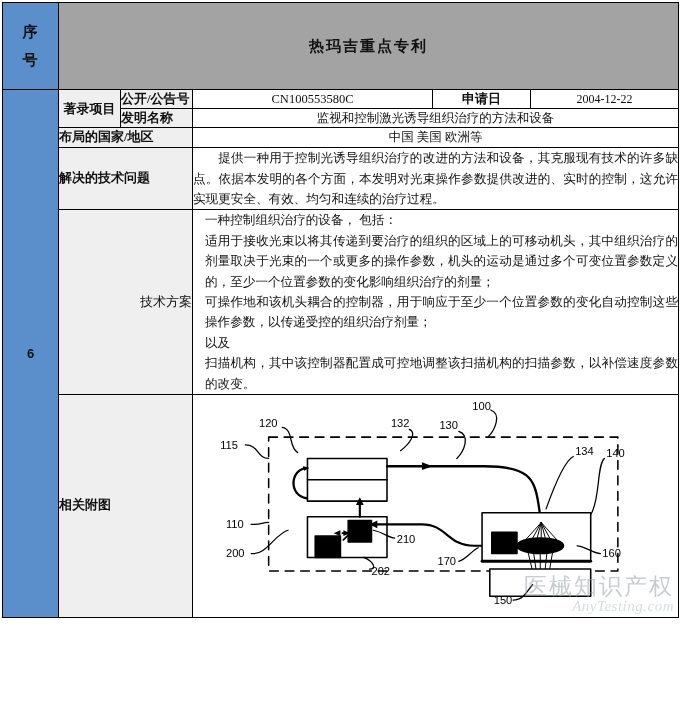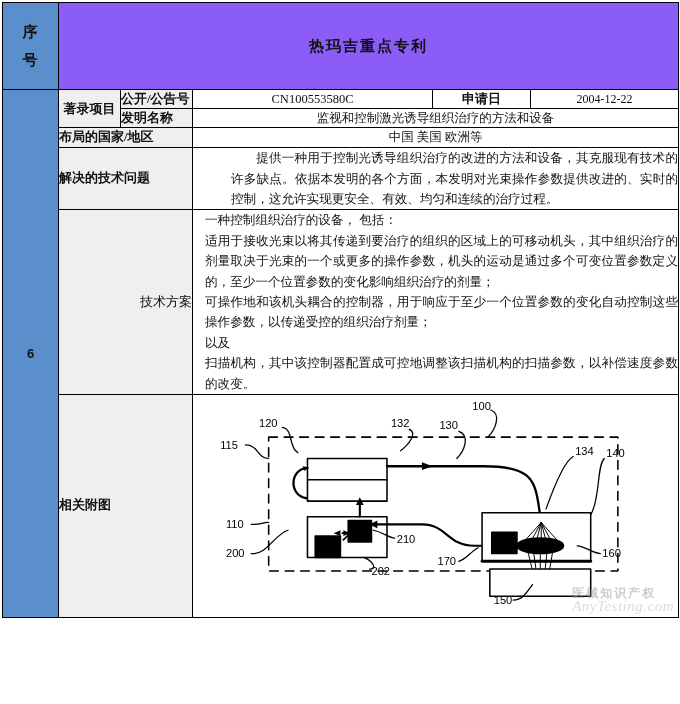--- a/index.html
+++ b/index.html
@@ -25,21 +25,21 @@
     background:#5b8fcc;
     width:56px;
     text-align:center;
     font-weight:bold;
     font-size:15px;
     line-height:1.9;
     letter-spacing:1px;
   }
   .hdr-seq .ch{display:block;}
   .hdr-title{
-    background:#8b5cf6;
+    background:#a3a3a3;
     text-align:center;
     font-weight:bold;
     font-size:15px;
     letter-spacing:2px;
     height:86px;
     margin-top:21px;
   }
   
   .idx{
     background:#5b8fcc;
@@ -87,35 +87,35 @@
   .val-aplabel{
     text-align:center;font-size:13px;font-weight:bold;width:98px;padding:5px 4px;
   }
   .para{
     font-size:12.6px;
     line-height:1.62;
     padding:5px 7px 6px 7px;
     text-align:justify;
     text-justify:inter-ideograph;
   }
-  .para .indent{text-indent:2em;display:block;padding-left:38px;}
+  .para .indent{text-indent:2em;display:block;}
   .para .ln{display:block;margin-left:12px;}
   
   .figcell{padding:0;height:222px;position:relative;overflow:hidden;}
   .figwrap{position:relative;width:100%;height:222px;overflow:hidden;}
   .figwrap svg{display:block;width:100%;height:100%;}
   .wm{
     position:absolute;
     right:4px;bottom:2px;
     pointer-events:none;
     opacity:.55;
   }
   .wm .wm-cn{
     font-family:"Liberation Sans","DejaVu Sans",sans-serif;
-    font-size:12px;font-weight:bold;color:#9aa4ad;
+    font-size:23px;font-weight:normal;color:#9aa4ad;
     letter-spacing:2px;white-space:nowrap;
   }
   .wm .wm-en{
     font-family:"Liberation Serif","DejaVu Serif",serif;
     font-style:italic;font-size:15px;color:#b9c1c8;
     letter-spacing:.5px;white-space:nowrap;text-align:right;
     margin-top:-4px;
   }
 </style>
 </head>

